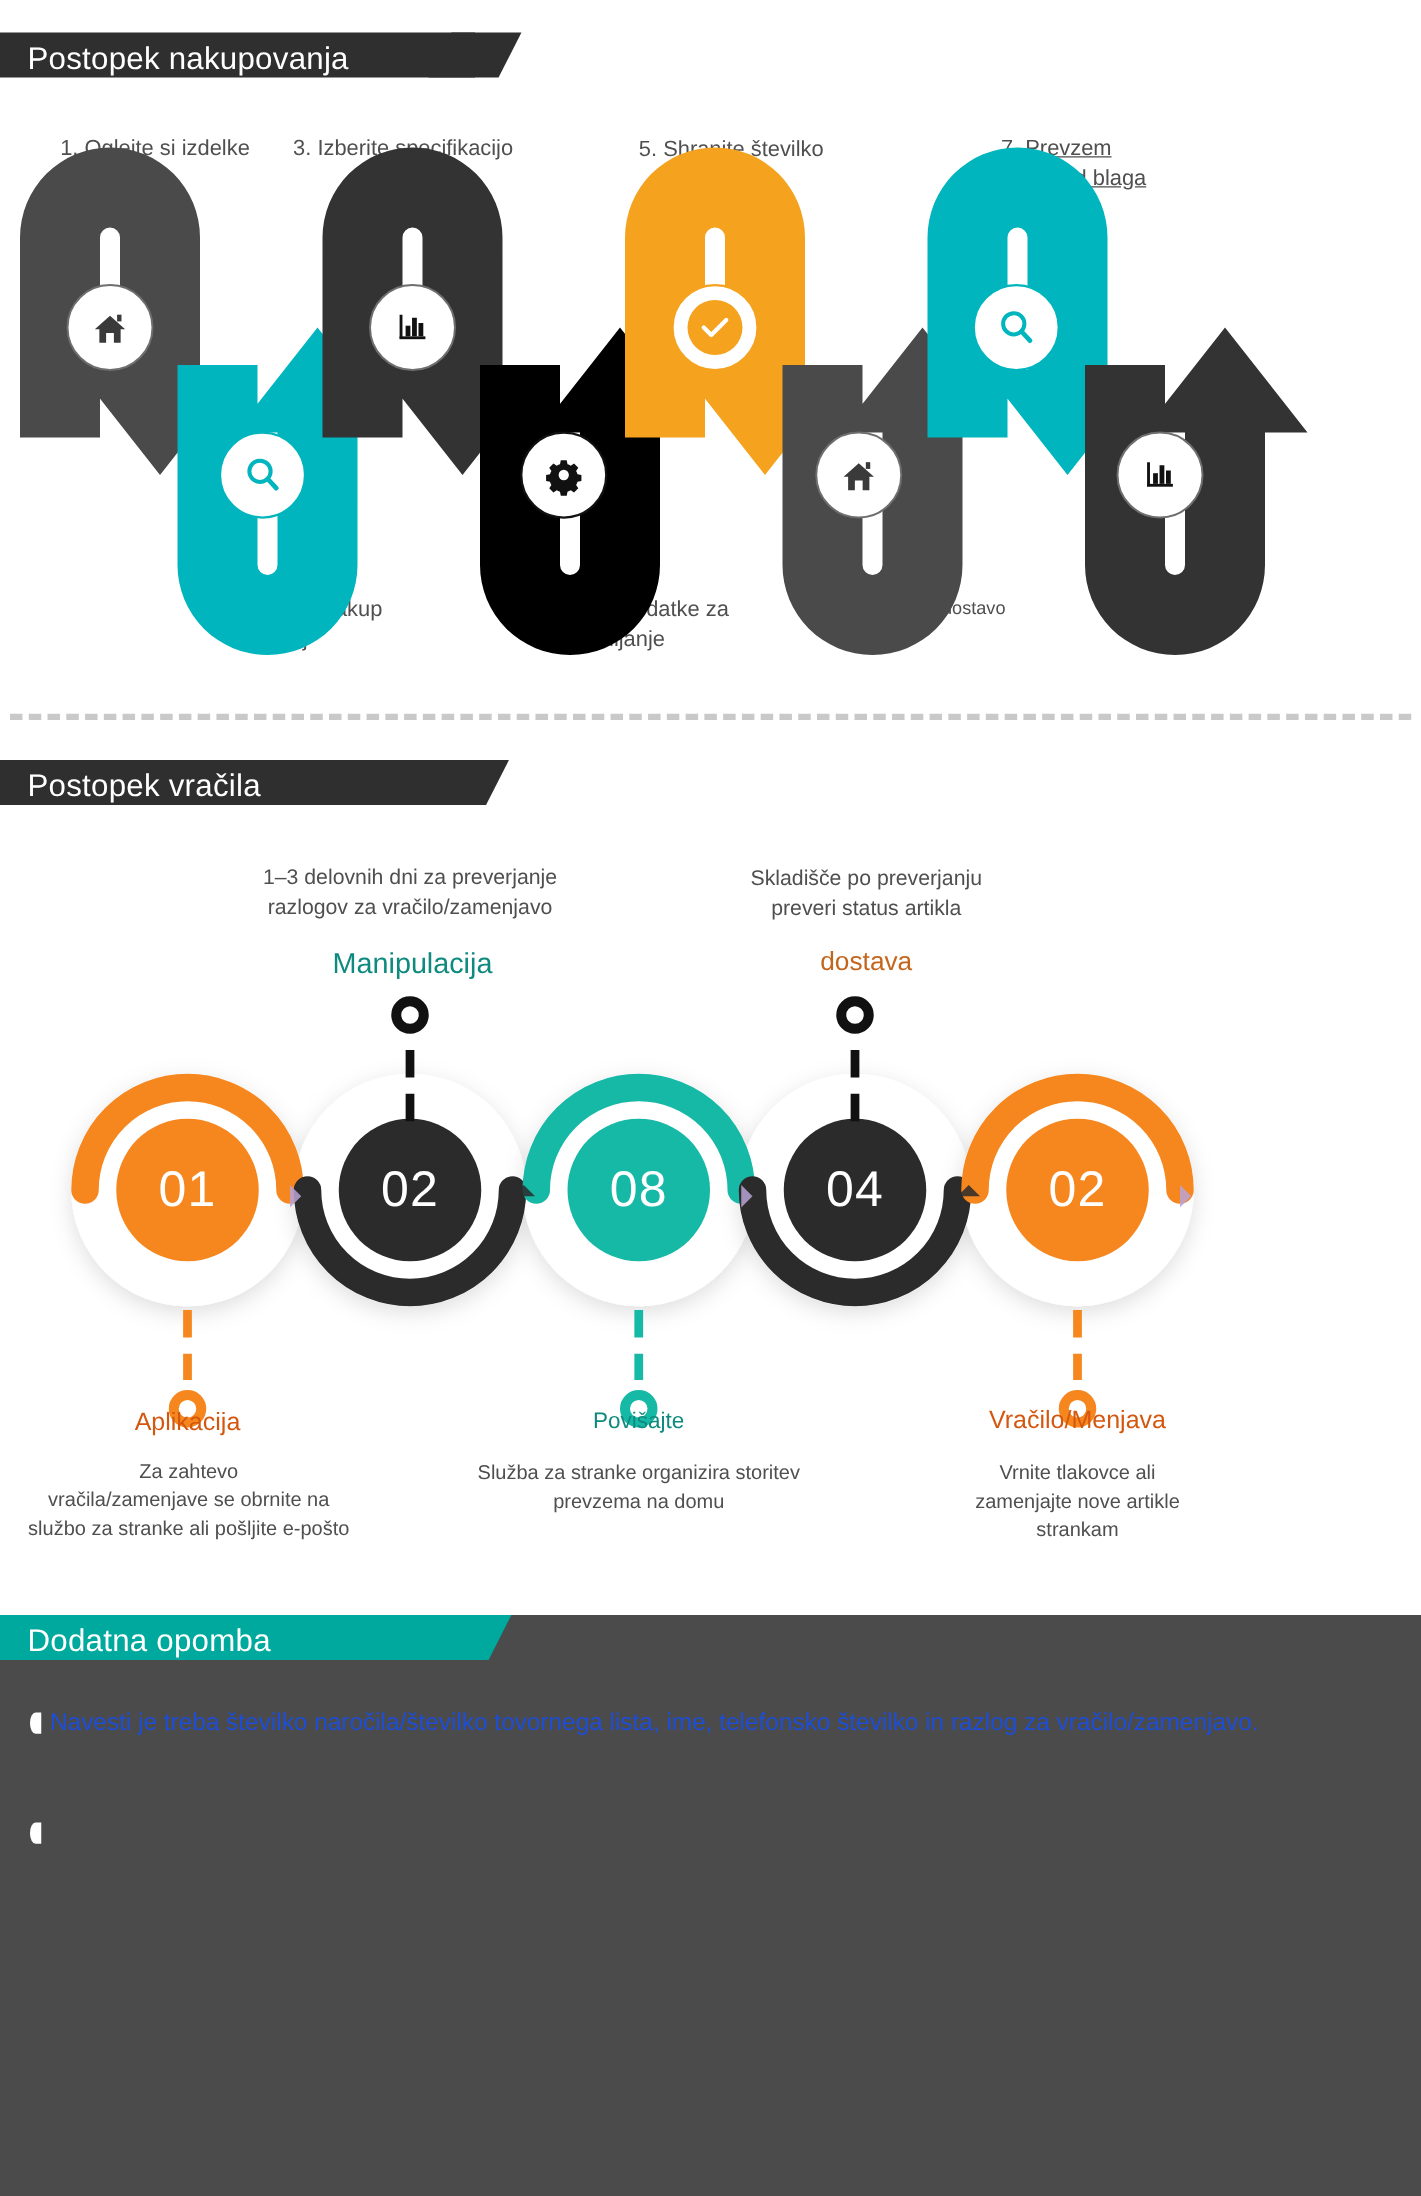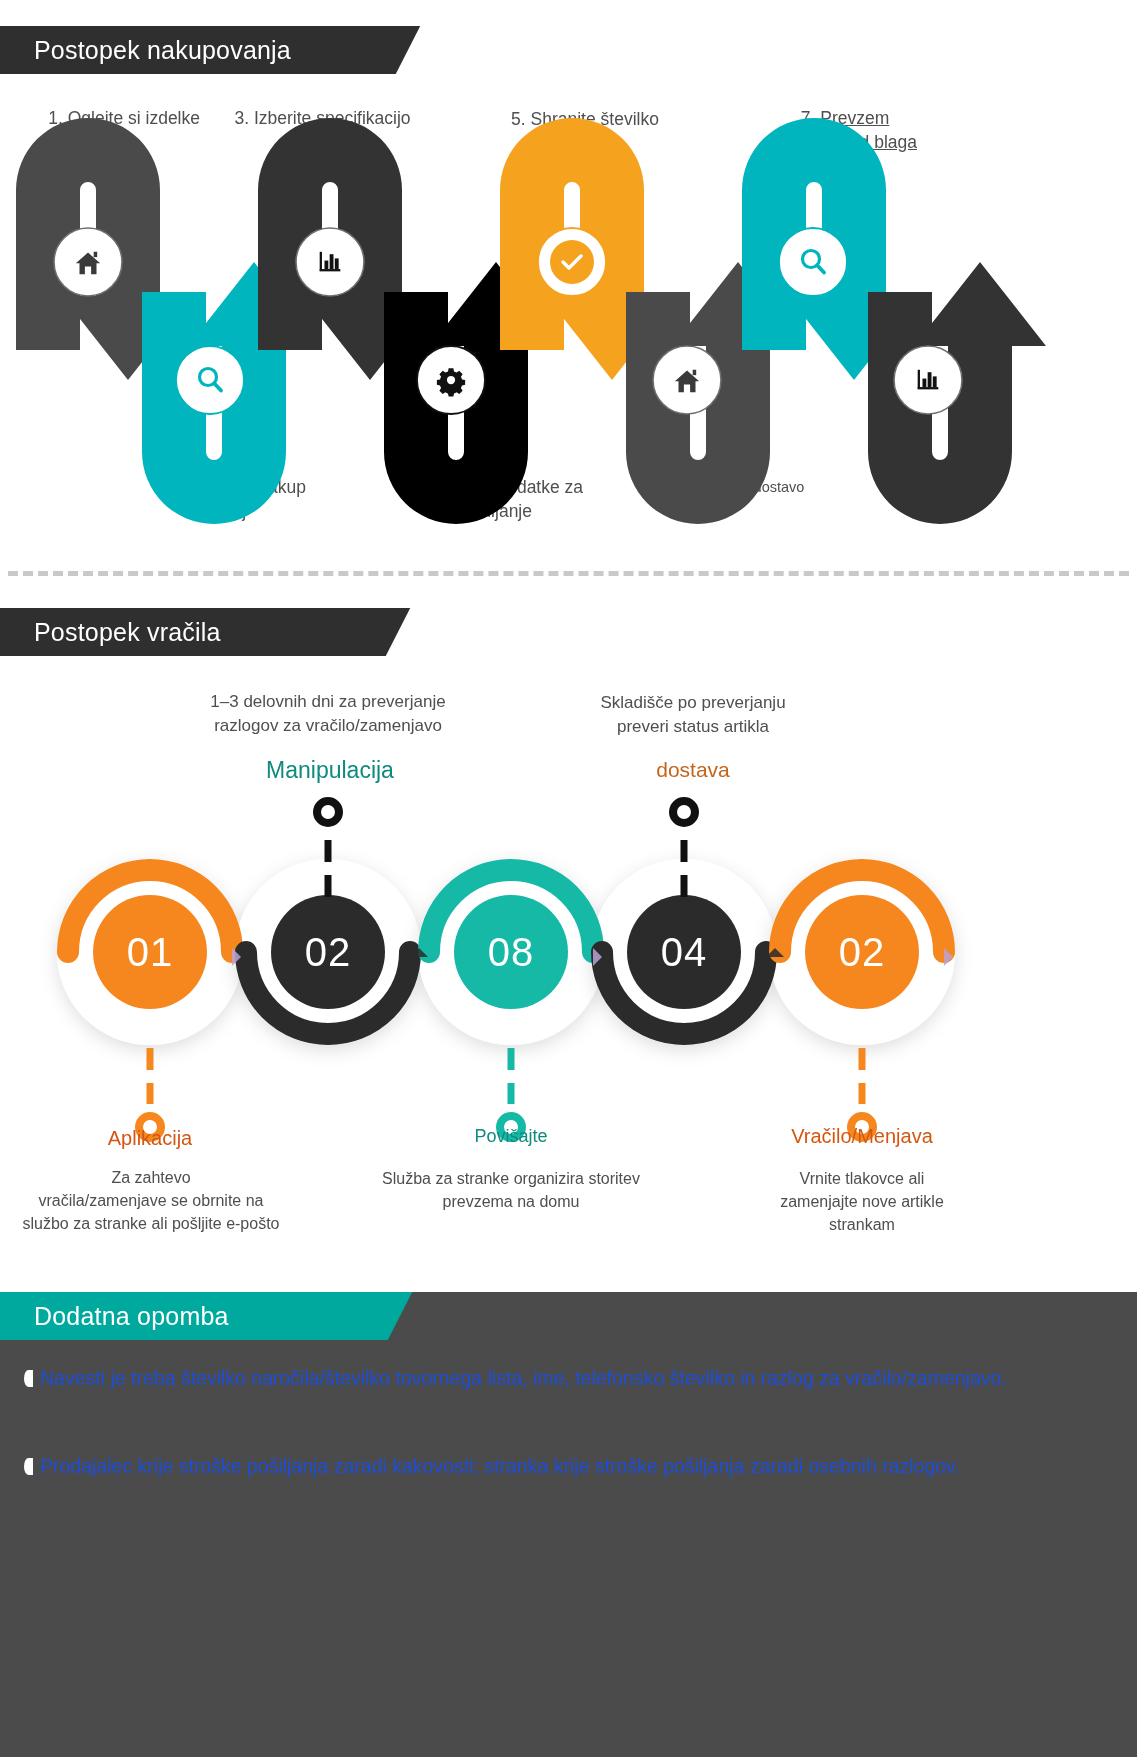--- a/index.html
+++ b/index.html
@@ -5,23 +5,23 @@
 <style>
   html,body{margin:0;padding:0;background:#ffffff;}
   body{
     width:1137px;height:1757px;position:relative;overflow:hidden;
     font-family:"Liberation Sans","DejaVu Sans",sans-serif;
     color:#4a4a4a;
   }
 
   
   .banner{
-    position:absolute;height:48px;display:flex;align-items:center;
+    position:absolute;height:36px;display:flex;align-items:flex-end;
     color:#ffffff;font-size:25px;letter-spacing:.2px;
-    padding-left:34px;box-sizing:border-box;
+    padding-left:22px;box-sizing:border-box;
   }
   .banner .bskew{
     position:absolute;right:-28px;top:0;width:56px;height:100%;
     transform:skewX(-27deg);
   }
   .banner-dark{background:#2f2f2f;}
   .banner-dark .bskew{background:#2f2f2f;}
   .banner-teal{background:#00a99d;}
   .banner-teal .bskew{background:#00a99d;}
   .banner span.btxt{position:relative;z-index:3;}
@@ -74,21 +74,21 @@
   .note-text{display:block;}
 </style>
 </head>
 <body>
 
 <div class="banner banner-dark" style="left:0;top:26px;width:380px;">
   <span class="btxt">Postopek nakupovanja</span>
   <span class="bskew"></span>
 </div>
 
-<div class="flow-label" style="left:0px;top:107px;width:200px;text-align:right;padding-left:0;">1. Oglejte si izdelke</div>
+<div class="flow-label" style="left:0px;top:107px;width:200px;text-align:center;padding-left:24px;">1. Oglejte si izdelke</div>
 <div class="flow-label" style="left:205px;top:107px;width:235px;">3. Izberite specifikacijo<br>in količino</div>
 <div class="flow-label" style="left:470px;top:108px;width:230px;">5. Shranite številko<br>naročila</div>
 <div class="flow-label" style="left:715px;top:107px;width:260px;text-decoration:underline;">7. Prevzem<br>&nbsp;&nbsp;&nbsp;&nbsp;in pregled blaga</div>
 
 <div class="flow-label" style="left:105px;top:476px;width:250px;">2. Kliknite za nakup<br>zdaj</div>
 <div class="flow-label" style="left:368px;top:476px;width:255px;">4. Izpolnite podatke za<br>pošiljanje</div>
 <div class="flow-label small" style="left:617px;top:478px;width:220px;">6. Počakajte na dostavo</div>
 <div class="flow-label" style="left:840px;top:474px;width:150px;">8. Plačilo</div>
 
 <svg id="flow-top" viewBox="0 0 1137 460">
@@ -289,14 +289,13 @@
   <span class="bskew"></span>
 </div>
 
 <div class="note-row" style="left:24px;top:1364px;width:1000px;">
   <span class="note-bullet"></span>
   <span class="note-text">Navesti je treba številko naročila/številko tovornega lista, ime, telefonsko številko in razlog za vračilo/zamenjavo.</span>
 </div>
 
 <div class="note-row" style="left:24px;top:1452px;width:1060px;">
   <span class="note-bullet"></span>
-  <span class="note-text">Prodajalec krije stroške pošiljanja zaradi kakovosti; stranka krije stroške pošiljanja zaradi osebnih razlogov.</span>
 </div>
 
 </body></html>

